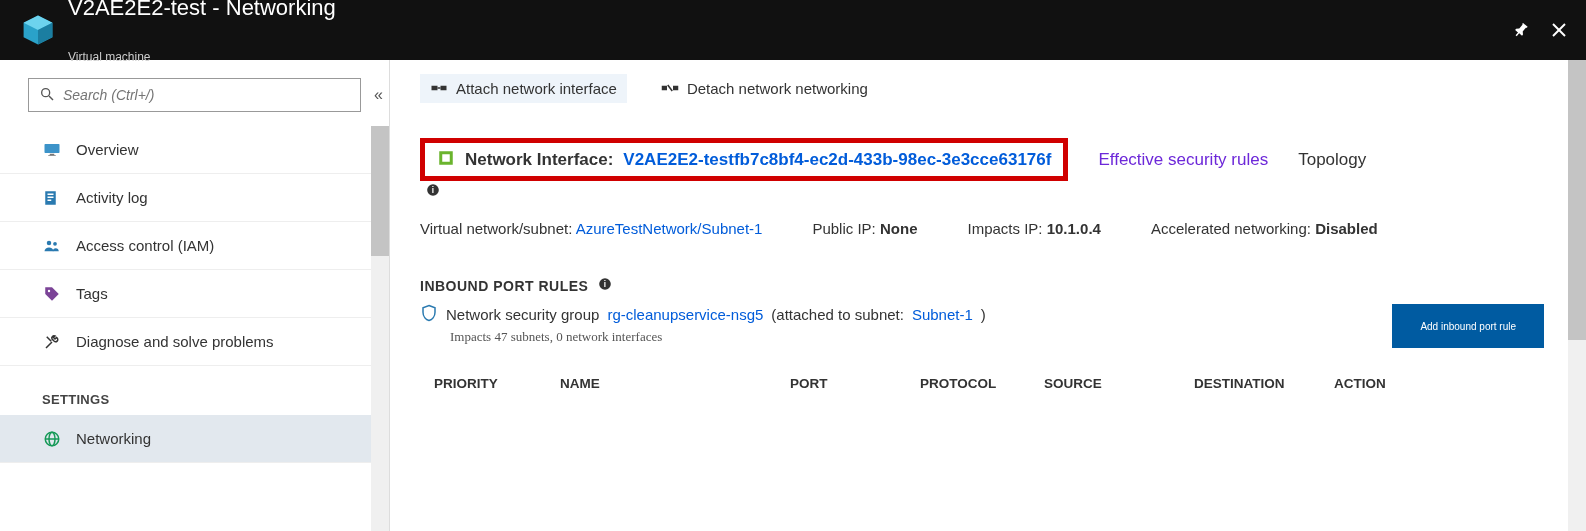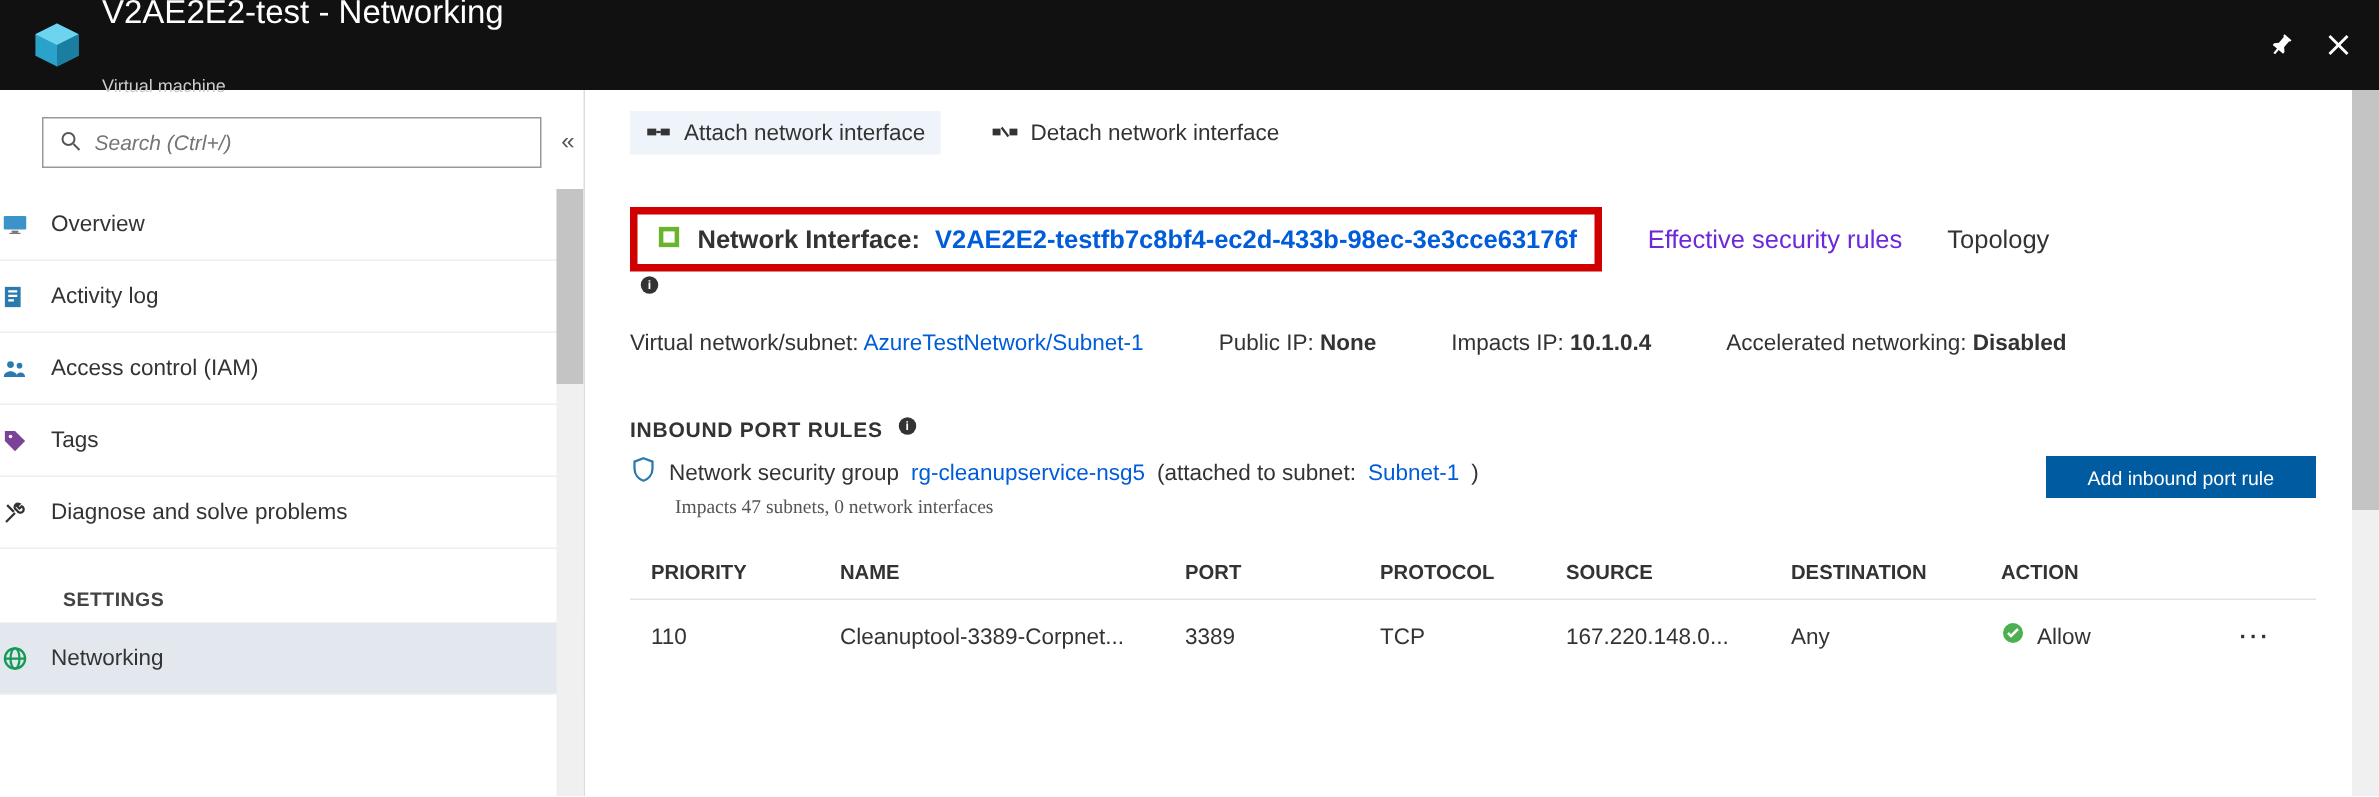--- a/index.html
+++ b/index.html
@@ -18,21 +18,21 @@
   .body { display: flex; height: calc(531px - 60px); }
   
   
   .sidebar { width: 390px; border-right: 1px solid #ddd; display:flex; flex-direction:column; padding-top: 18px; position: relative; }
   .search-wrap { margin: 0 28px 14px 28px; border: 1px solid #999; height: 34px; display: flex; align-items: center; padding: 0 10px; }
   .search-wrap input { border:none; outline:none; flex:1; font-style: italic; font-size:14px; }
   .collapse-chev { position: absolute; right: 6px; top: 26px; font-size: 16px; color: #555; cursor:pointer; }
   .menu { flex:1; overflow:hidden; position:relative; }
   .menu-scroll { position:absolute; right:0; top:0; width:18px; height:100%; background:#f0f0f0; }
   .menu-scroll-thumb { background:#c4c4c4; width:18px; height:130px; position:absolute; top:0; }
-  .menu-item { display:flex; align-items:center; height:48px; border-bottom: 1px solid #eee; cursor:pointer; font-size:15px; }
+  .menu-item { display:flex; align-items:center; height:48px; padding-left: 42px; border-bottom: 1px solid #eee; cursor:pointer; font-size:15px; }
   .menu-item.active { background:#e2e8ee; }
   .menu-item .mi-icon { width:20px; height:20px; margin-right:14px; display:flex; align-items:center; justify-content:center; }
   .section-header { padding: 26px 11px 8px 42px; font-size:13px; font-weight:600; color:#444; letter-spacing: 0.3px; }
   
   
   .main { flex:1; display:flex; flex-direction:column; margin-left: 26px; overflow: hidden; position:relative;}
   
   .toolbar { height: 56px; display:flex; align-items:center; gap: 24px; padding-left: 4px; }
   .tool-btn { display:flex; align-items:center; gap:8px; cursor:pointer; font-size:15px; padding: 6px 10px; }
   .tool-btn.active { background:#eef4fa; }
@@ -49,21 +49,21 @@
   .info-row { display:flex; align-items:center; gap:50px; font-size:15px; margin-top: 20px; margin-bottom: 40px; }
   .info-item { white-space:nowrap; }
   .info-item .v-link { color:#015cda; }
   .info-item .v-bold { font-weight:700; }
   .info-icon { font-size:12px; margin-top:-4px; color:#333;}
   
   .rules-head { display:flex; align-items:center; gap:10px; font-weight:700; letter-spacing: 0.5px; font-size:14px; margin-bottom: 10px;}
   .rules-desc-row { display:flex; align-items:flex-start; justify-content:space-between; margin-bottom: 8px;}
   .rules-desc { font-size:15px; display:flex; align-items:center; gap:8px;}
   .rules-desc-sub { font-size:13px; color:#555; margin-left:30px; margin-top:4px;font-family:Liberation Serif, serif;}
-  .add-btn { background:#005ba1; color:#fff; border:none; height:28px; padding: 0 28px; font-size:13px; cursor:pointer; }
+  .add-btn { background:#005ba1; color:#fff; border:none; height:44px; padding: 0 28px; font-size:10px; cursor:pointer; }
   
   .tbl { width:100%; margin-top:18px; font-size:14px; }
   .tbl-header { display:flex; font-weight:700; color:#333; padding: 10px 0; font-size:13.5px;}
   .tbl-row { display:flex; align-items:center; padding: 14px 0; border-top:1px solid #e3e3e3; font-size:15px;}
   .col-priority { width:140px; padding-left:14px;}
   .col-name { width:230px; overflow:hidden; text-overflow:ellipsis; white-space:nowrap; }
   .col-port { width:130px; }
   .col-proto { width:124px; }
   .col-src { width:150px; overflow:hidden; text-overflow:ellipsis; white-space:nowrap;}
   .col-dest { width:140px; }
@@ -200,21 +200,21 @@
         <span>Attach network interface</span>
       </div>
       <div class="tool-btn">
         <span class="tb-ic">
           <svg width="18" height="14" viewBox="0 0 24 18" fill="#333">
               <rect x="1" y="6" width="7" height="6"></rect>
               <rect x="16" y="6" width="7" height="6"></rect>
               <line x1="9" y1="5" x2="15" y2="13" stroke="#333" stroke-width="2"></line>
             </svg>
         </span>
-        <span>Detach network interface</span>
+        <span>Detach network networking</span>
       </div>
     </div>
 
     <div class="content">
       <div class="ni-row">
         <div class="ni-highlight">
           <span>
             <svg width="18" height="18" viewBox="0 0 24 24">
                 <rect x="3" y="3" width="18" height="18" fill="#6ab42d"></rect>
                 <rect x="7" y="7" width="10" height="10" fill="#fff"></rect>
@@ -285,37 +285,19 @@
         <div class="tbl-header">
           <div class="col-priority">PRIORITY</div>
           <div class="col-name">NAME</div>
           <div class="col-port">PORT</div>
           <div class="col-proto">PROTOCOL</div>
           <div class="col-src">SOURCE</div>
           <div class="col-dest">DESTINATION</div>
           <div class="col-action">ACTION</div>
           <div class="col-ctx"></div>
         </div>
-        <div class="tbl-row">
-          <div class="col-priority">110</div>
-          <div class="col-name">Cleanuptool-3389-Corpnet...</div>
-          <div class="col-port">3389</div>
-          <div class="col-proto">TCP</div>
-          <div class="col-src">167.220.148.0...</div>
-          <div class="col-dest">Any</div>
-          <div class="col-action">
-            <span>
-              <svg width="16" height="16" viewBox="0 0 24 24">
-                  <circle cx="12" cy="12" r="10" fill="#4caf50"></circle>
-                  <path d="M7,12 L10,15 L17,8" stroke="#fff" stroke-width="2.5" fill="none"></path>
-                </svg>
-            </span>
-            <span>Allow</span>
-          </div>
-          <div class="col-ctx">···</div>
-        </div>
       </div>
     </div>
     <div class="main-scroll">
         <div class="main-scroll-thumb"></div>
       </div>
   </div>
 </div>
 
 </body></html>

